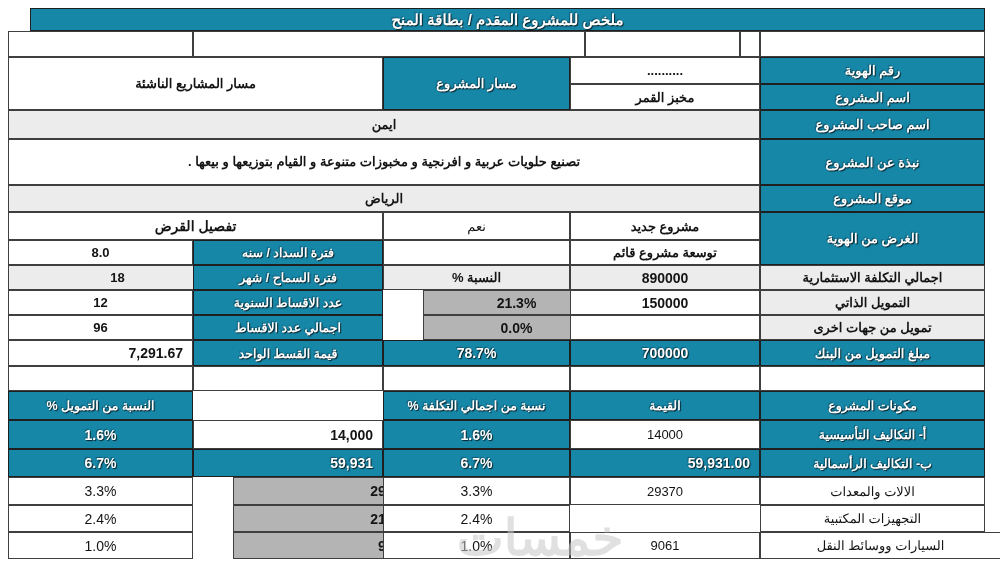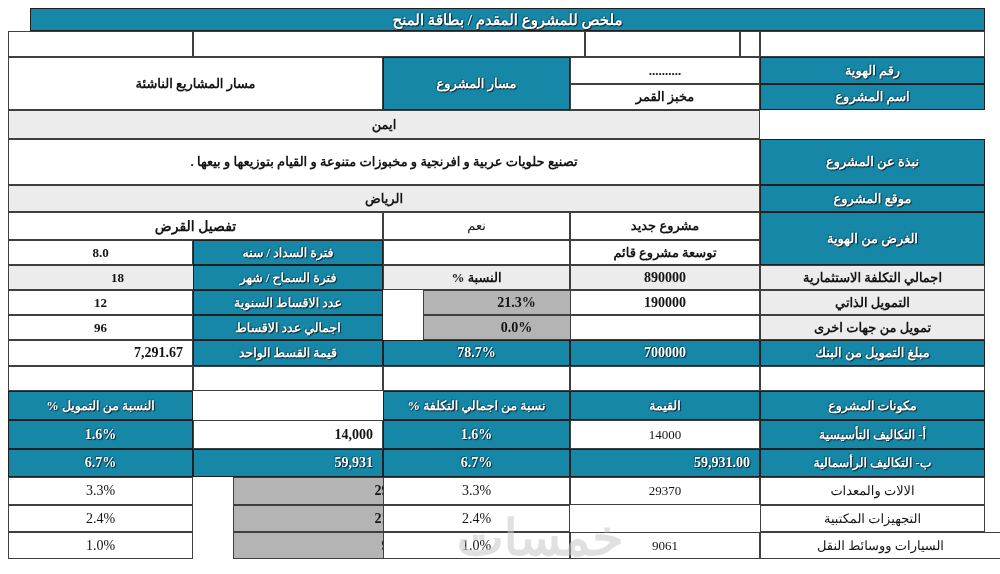--- a/index.html
+++ b/index.html
@@ -1,18 +1,18 @@
 <!DOCTYPE html>
 <html lang="ar" style="--teal: #1787a8; --gray: #b4b4b4; --light: #ececec;"><head>
 <meta charset="utf-8">
 <style>
   html,body{margin:0;padding:0;background:#fff;}
   .sheet{
     position:relative;width:1000px;height:574px;background:#ffffff;
-    font-family:Liberation Serif, serif;direction:rtl;overflow:hidden;
+    font-family:Liberation Sans, sans-serif;direction:rtl;overflow:hidden;
   }
   .cell{
     position:absolute;box-sizing:border-box;border:1px solid #3f3f3f;
     display:flex;align-items:center;justify-content:center;
     font-size:13px;color:#141414;background:#ffffff;white-space:nowrap;
   }
   .teal{
     background:var(--teal,#1787a8);color:#ffffff;font-weight:700;
     text-shadow:1px 1px 1px rgba(0,0,0,.75), -1px -1px 1px rgba(0,0,0,.35);
     border-color:#1f1f1f;
@@ -46,20 +46,21 @@
   <div class="cell" style="left:760px;top:31px;width:225px;height:26px"></div>
 
   <div class="cell bold" style="left:8px;top:57px;width:375px;height:53px">مسار المشاريع الناشئة</div>
   <div class="cell teal" style="left:383px;top:57px;width:187px;height:53px">مسار المشروع</div>
   <div class="cell bold" style="left:570px;top:57px;width:190px;height:27px">..........</div>
   <div class="cell teal" style="left:760px;top:57px;width:225px;height:27px">رقم الهوية</div>
   <div class="cell bold" style="left:570px;top:84px;width:190px;height:26px">مخبز القمر</div>
   <div class="cell teal" style="left:760px;top:84px;width:225px;height:26px">اسم المشروع</div>
 
   <div class="cell light bold" style="left:8px;top:110px;width:752px;height:29px">ايمن</div>
+  <div class="cell teal" style="left:760px;top:110px;width:225px;height:29px">اسم صاحب المشروع</div>
 
   <div class="cell bold wrap" style="left:8px;top:139px;width:752px;height:46px">تصنيع حلويات عربية و افرنجية و مخبوزات متنوعة و القيام بتوزيعها و بيعها .</div>
   <div class="cell teal" style="left:760px;top:139px;width:225px;height:46px">نبذة عن المشروع</div>
 
   <div class="cell light bold" style="left:8px;top:185px;width:752px;height:27px">الرياض</div>
   <div class="cell teal" style="left:760px;top:185px;width:225px;height:27px">موقع المشروع</div>
 
   <div class="cell bold fs14" style="left:8px;top:212px;width:375px;height:28px">تفصيل القرض</div>
   <div class="cell" style="left:383px;top:212px;width:187px;height:28px">نعم</div>
   <div class="cell bold" style="left:570px;top:212px;width:190px;height:28px">مشروع جديد</div>
@@ -72,21 +73,21 @@
 
   <div class="cell light bold" style="left:8px;top:265px;width:219px;height:25px">18</div>
   <div class="cell teal fs12" style="left:193px;top:265px;width:190px;height:25px">فترة السماح / شهر</div>
   <div class="cell light bold" style="left:383px;top:265px;width:187px;height:25px">النسبة %</div>
   <div class="cell light bold fs14" style="left:570px;top:265px;width:190px;height:25px">890000</div>
   <div class="cell light bold" style="left:760px;top:265px;width:225px;height:25px">اجمالي التكلفة الاستثمارية</div>
 
   <div class="cell bold" style="left:8px;top:290px;width:185px;height:25px">12</div>
   <div class="cell teal fs12" style="left:193px;top:290px;width:190px;height:25px">عدد الاقساط السنوية</div>
   <div class="cell gray fs14" style="left:383px;top:290px;width:187px;height:25px">21.3%</div>
-  <div class="cell bold fs14" style="left:570px;top:290px;width:190px;height:25px">190000</div>
+  <div class="cell bold fs14" style="left:570px;top:290px;width:190px;height:25px">150000</div>
   <div class="cell light bold" style="left:760px;top:290px;width:225px;height:25px">التمويل الذاتي</div>
 
   <div class="cell bold" style="left:8px;top:315px;width:185px;height:25px">96</div>
   <div class="cell teal fs12" style="left:193px;top:315px;width:190px;height:25px">اجمالي عدد الاقساط</div>
   <div class="cell gray fs14" style="left:383px;top:315px;width:187px;height:25px">0.0%</div>
   <div class="cell" style="left:570px;top:315px;width:190px;height:25px"></div>
   <div class="cell light bold" style="left:760px;top:315px;width:225px;height:25px">تمويل من جهات اخرى</div>
 
   <div class="cell bold num-right fs14" style="left:8px;top:340px;width:185px;height:26px">7,291.67</div>
   <div class="cell teal fs12" style="left:193px;top:340px;width:190px;height:26px">قيمة القسط الواحد</div>

